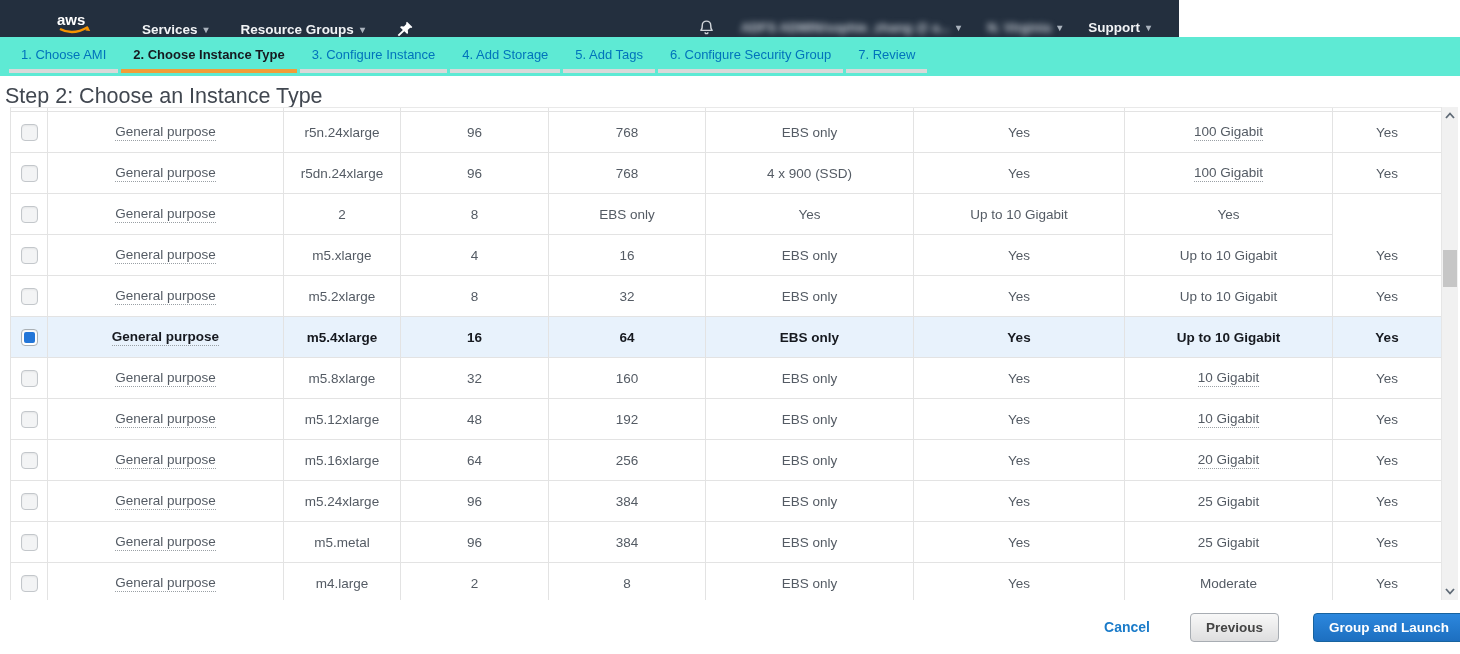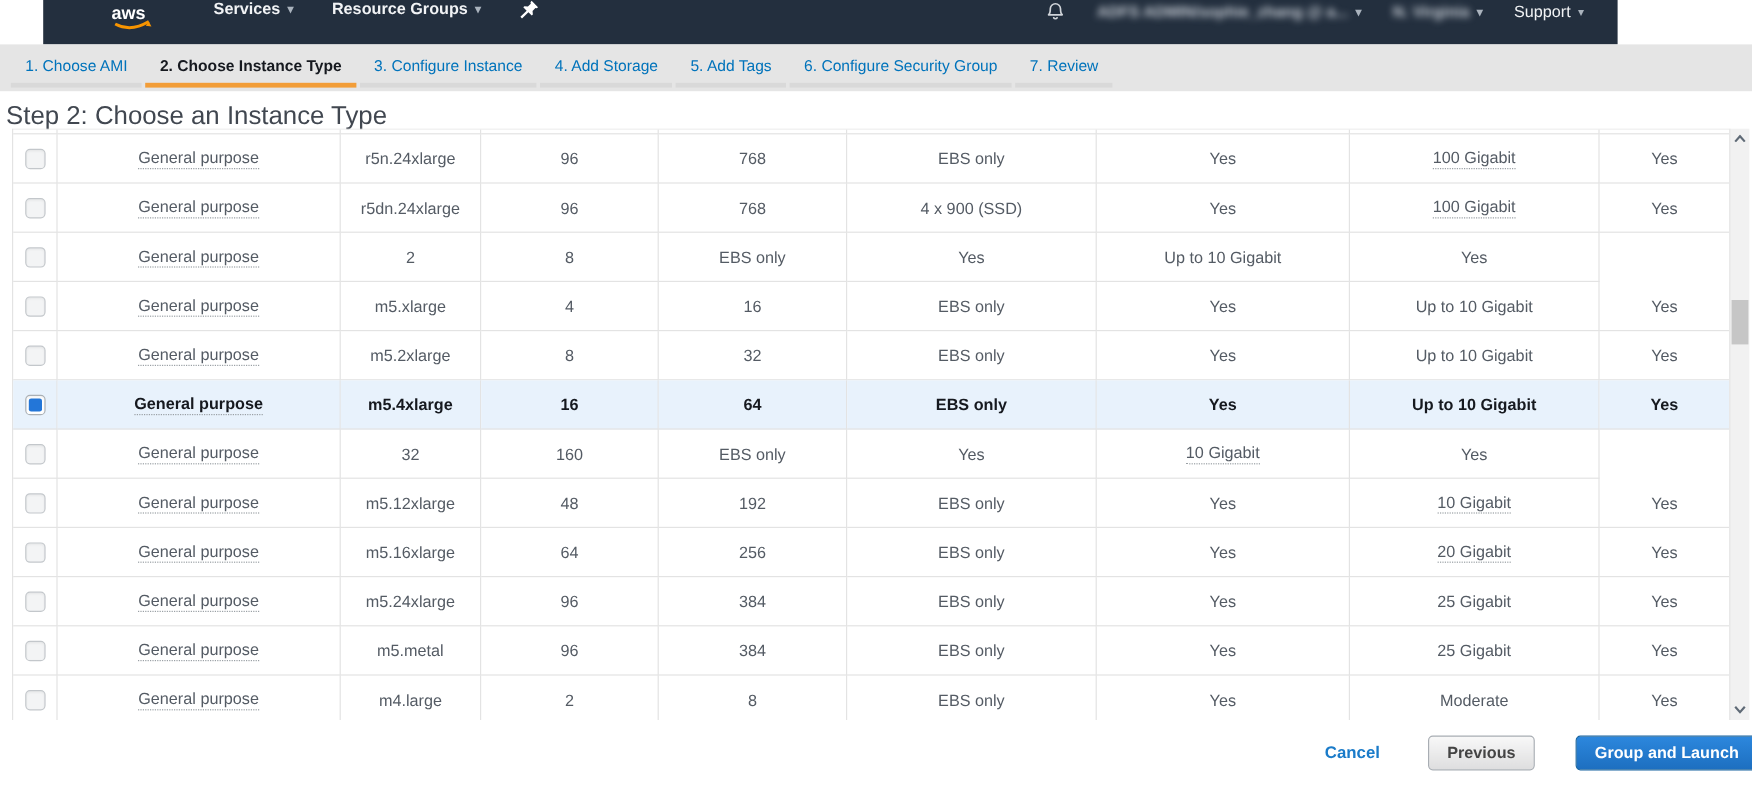--- a/index.html
+++ b/index.html
@@ -1,34 +1,34 @@
 <!DOCTYPE html>
 <html><head>
 <meta charset="utf-8">
 <style>
   * { margin:0; padding:0; box-sizing:border-box; }
   html,body { width:1460px; height:654px; overflow:hidden; background:#fff;
               font-family:"Liberation Sans", sans-serif; }
   body { position:relative; }
 
   
-  .topnav { position:absolute; top:0; left:0; width:1312px; height:37px;
-            background:#232f3e; display:flex; align-items:flex-start; color:#e9edf1;margin-left:36px; }
+  .topnav { position:absolute; top:0; left:0; width:1179px; height:37px;
+            background:#232f3e; display:flex; align-items:flex-end; color:#e9edf1; }
   .logo { margin-left:54px; display:flex; align-items:center; }
   .nav-item { display:flex; align-items:center; gap:6px; font-size:13.5px; font-weight:bold;
               color:#f1f3f5; margin-left:46px; cursor:pointer; }
   .nav-item.rg { margin-left:32px; }
   .pin { margin-left:32px; cursor:pointer; display:flex; align-items:center; }
   .nav-right { margin-left:auto; display:flex; align-items:center; gap:26px; padding-right:28px; }
   .caret { font-size:10px; color:#aab3bd; }
   .blurred { filter:blur(3px); color:#c6ccd4; font-size:13px; font-weight:bold; white-space:nowrap; }
   .bell { display:flex; align-items:center; cursor:pointer; }
 
   
-  .tabsbar { position:absolute; top:37px; left:0; width:1460px; height:39px; background:#e5e5e5;
+  .tabsbar { position:absolute; top:37px; left:0; width:1460px; height:39px; background:#5eead4;
              display:flex; align-items:center; padding-left:9px; }
   .wtab { position:relative; font-size:13px; color:#0073bb; padding:0 12px; height:34px;
           line-height:30px; margin-right:3px; cursor:pointer; white-space:nowrap; }
   .wtab::after { content:""; position:absolute; left:0; right:0; bottom:1px; height:4px;
                  background:#d9d9d9; }
   .wtab.active { color:#16191f; font-weight:bold; }
   .wtab.active::after { background:#f29d38; }
 
   
   .page-title { position:absolute; top:84px; left:5px; font-size:21.5px; color:#414750; }
@@ -108,21 +108,21 @@
       </svg>
     </div>
     <div class="nav-item" style="margin-left:0">
       <span class="blurred">ADFS ADMIN/sophie_zhang @ a...</span>
       <span class="caret">▾</span>
     </div>
     <div class="nav-item" style="margin-left:0">
       <span class="blurred">N. Virginia</span>
       <span class="caret">▾</span>
     </div>
-    <div class="nav-item" style="margin-left:0; font-weight:normal">
+    <div class="nav-item" style="margin-left:0; font-weight:bold">
       <span>Support</span>
       <span class="caret">▾</span>
     </div>
   </div>
 </div>
 
 <div class="tabsbar">
     <div class="wtab">1. Choose AMI</div>
     <div class="wtab active">2. Choose Instance Type</div>
     <div class="wtab">3. Configure Instance</div>
@@ -262,20 +262,21 @@
   </div>
       <div class="trow">
     <div class="tcell">
       <div class="checkbox">
             <div class="inner"></div>
           </div>
     </div>
     <div class="tcell">
           <span class="dotted">General purpose</span>
         </div>
+    <div class="tcell">m5.8xlarge</div>
     <div class="tcell">32</div>
     <div class="tcell">160</div>
     <div class="tcell">EBS only</div>
     <div class="tcell">Yes</div>
     <div class="tcell">
           <span class="dotted">10 Gigabit</span>
         </div>
     <div class="tcell">Yes</div>
   </div>
       <div class="trow">

